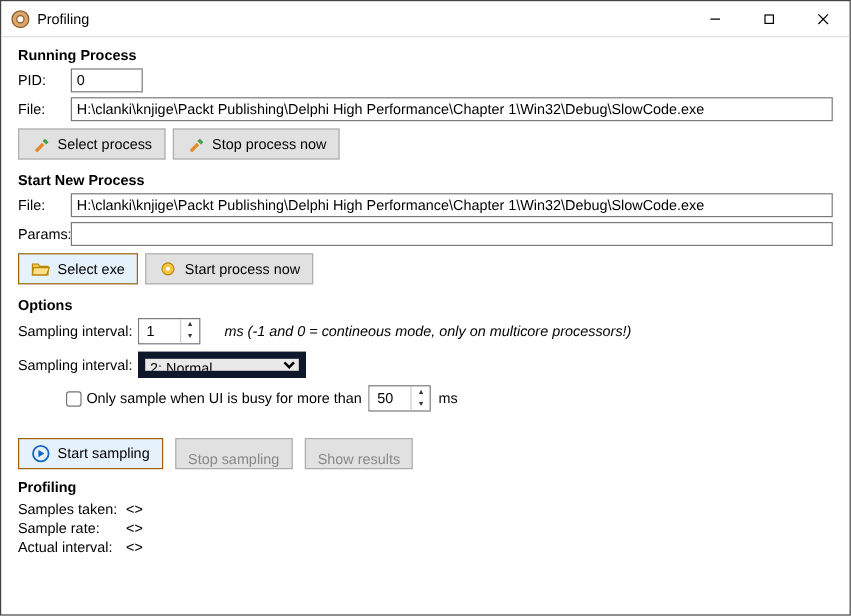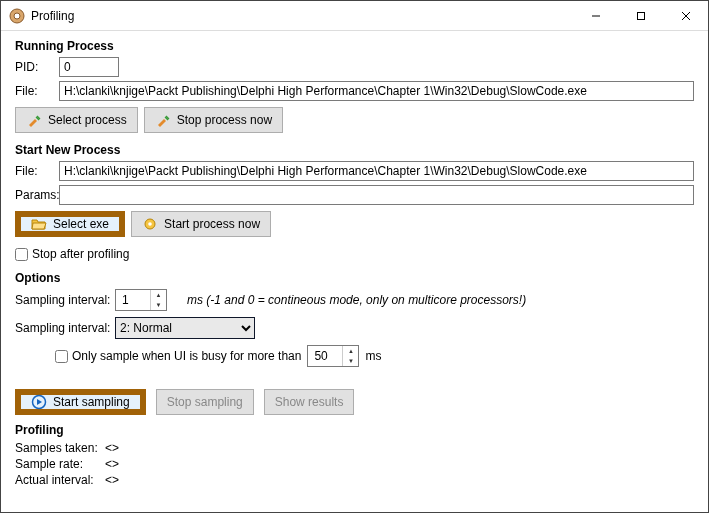--- a/index.html
+++ b/index.html
@@ -68,26 +68,27 @@
     height: 26px;
     padding: 0 10px;
     background: #e1e1e1;
     border: 1px solid #adadad;
     font-family: Liberation Sans, sans-serif;
     font-size: 12px;
     cursor: pointer;
     margin-right: 6px;
   }
   .btn.selected {
-    border: 6px solid #a16207;
+    border: 1px solid #a16207;
     background: #e5f1fb;
   }
   .btn:disabled, .btn.disabled {
     color: #888;
     background: #e1e1e1;
+    align-items: flex-end;
   }
   .btn .bicon { width: 16px; height: 16px; margin-right: 6px; flex: none; }
   .btn-row { margin: 6px 0 10px 0; display: flex; }
   .checkbox-row {
     display: flex;
     align-items: center;
     margin: 6px 0 10px 0;
   }
   .checkbox-row input { margin: 0 4px 0 0; width:13px; height:13px; }
   .opts-row {
@@ -127,21 +128,21 @@
     justify-content: center;
     font-size: 6px;
     line-height: 1;
     color: #333;
   }
   select.combo {
     height: 22px;
     width: 140px;
     font-family: inherit;
     font-size: 12px;
-    border: 1px solid #0f172a;
+    border: 6px solid #0f172a;
     background: #e9e9e9;
   }
   .subrow-indent { margin-left: 40px; display: flex; align-items: center; }
   .profiling-row {
     display: flex;
     margin-bottom: 2px;
     align-items: flex-end;
   }
   .profiling-row .pl { width: 90px; }
   .action-row { margin: 22px 0 8px 0; display: flex; gap: 4px; }
@@ -218,24 +219,20 @@
         </svg>
       <span>Select exe</span>
     </button>
     <button class="btn">
       <svg class="bicon" viewBox="0 0 16 16">
           <circle cx="8" cy="8" r="5" fill="#f5c542" stroke="#b8860b"></circle>
           <circle cx="8" cy="8" r="1.8" fill="#fff"></circle>
         </svg>
       <span>Start process now</span>
     </button>
-  </div>
-  <div class="checkbox-row">
-    <input type="checkbox" style="">
-    <span>Stop after profiling</span>
   </div>
 
   <div class="section-header">Options</div>
   <div class="opts-row">
     <div class="opts-label">Sampling interval:</div>
     <div class="spinner">
       <input type="text" value="1" style="">
       <div class="arrows">
           <div>▲</div>
           <div>▼</div>

